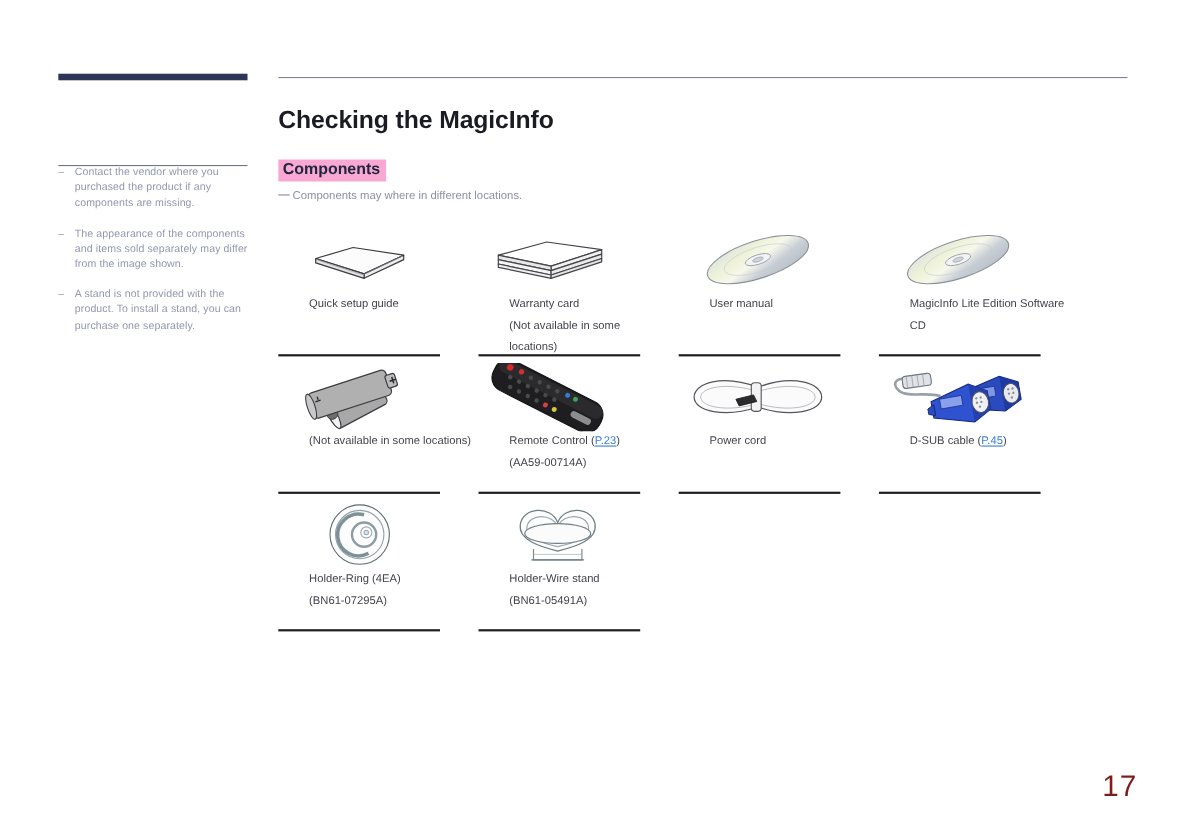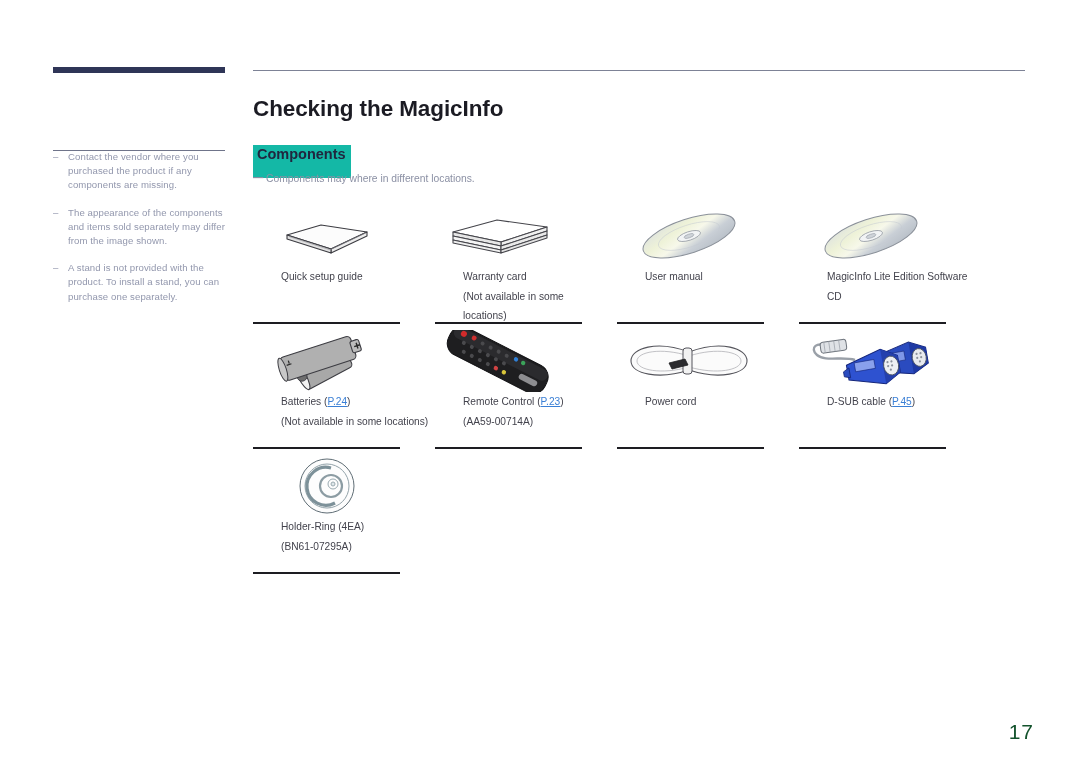--- a/index.html
+++ b/index.html
@@ -75,22 +75,22 @@
     color: #1b1b23;
     letter-spacing: -0.1px;
   }
   .section-title {
     position: absolute;
     left: 253px;
     top: 145px;
     font-size: 14.5px;
     font-weight: bold;
     color: #20263f;
-    background: #14b8a6;
-    padding: 2px 5px 16px 4px;
+    background: #f9a8d4;
+    padding: 2px 5px 3px 4px;
     line-height: 15px;
   }
   .section-note {
     position: absolute;
     left: 253px;
     top: 173px;
     font-size: 10.3px;
     color: #8b90a4;
     padding-left: 13px;
   }
@@ -146,23 +146,23 @@
   a.pageref {
     color: #3a7fd5;
     text-decoration: underline;
   }
   .art svg { display: block; }
 
   
   .page-number {
     position: absolute;
     right: 46px;
-    top: 720px;
-    font-size: 21px;
-    color: #14532d;
+    top: 700px;
+    font-size: 27px;
+    color: #7f1d1d;
     letter-spacing: 1px;
   }
 </style>
 </head>
 <body>
 
 <div class="navy-bar"></div>
 <div class="top-rule"></div>
 
 <div class="sidebar-rule"></div>
@@ -299,21 +299,20 @@
           <g transform="rotate(-18 66 28)">
             <rect x="28" y="16" width="74" height="24" rx="4" fill="#b0b0b0" stroke="#3c3c42" stroke-width="1.1"></rect>
             <rect x="100" y="22" width="9" height="12" rx="2" fill="#bcbcbc" stroke="#3c3c42" stroke-width="1.1"></rect>
             <ellipse cx="28" cy="28" rx="3.5" ry="12" fill="#c8c8c8" stroke="#3c3c42" stroke-width="1"></ellipse>
             <path d="M106 25 l0 6 M103 28 l6 0" stroke="#2a2a2a" stroke-width="1.4"></path>
             <path d="M36 21 l0 3 M33 25 l5 0" stroke="#2a2a2a" stroke-width="1.2"></path>
           </g>
         </svg>
       </div>
       <div class="caption">
-        <span class="line"><span>Batteries (</span><a class="pageref" href="#">P.24</a><span>)</span></span>
         <span class="line">(Not available in some locations)</span>
       </div>
       <div class="rule"></div>
     </div>
 
     <div class="cell" style="left:182px">
       <div class="art">
         <svg width="150" height="62" viewBox="0 0 150 62">
           <g transform="rotate(27 60 31)">
             <rect x="8" y="14" width="108" height="30" rx="13" fill="#1e1e20" stroke="#101012" stroke-width="1"></rect>
@@ -425,17 +424,36 @@
           </g>
         </svg>
       </div>
       <div class="caption">
         <span class="line">Holder-Ring (4EA)</span>
         <span class="line">(BN61-07295A)</span>
       </div>
       <div class="rule"></div>
     </div>
 
+    <div class="cell" style="left:182px">
+      <div class="art">
+        <svg width="150" height="62" viewBox="0 0 150 62">
+          <g fill="none" stroke="#6f7d85" stroke-width="1.1">
+            <path d="M72 20 C66 4, 40 6, 38 22 C36 36, 56 42, 72 46 C88 42, 108 36, 106 22 C104 6, 78 4, 72 20 Z" fill="#fdfdfd"></path>
+            <path d="M72 24 C67 11, 46 12, 44 24 C42 34, 58 39, 72 42 C86 39, 102 34, 100 24 C98 12, 77 11, 72 24 Z" stroke="#9aa8af"></path>
+            <ellipse cx="72" cy="30" rx="30" ry="9" fill="#fbfbfb" stroke="#6f7d85"></ellipse>
+            <path d="M50 44 L50 54 L94 54 L94 44" stroke="#7d8b93"></path>
+            <path d="M48 54 L96 54" stroke="#6f7d85"></path>
+            <path d="M50 49 L94 49" stroke="#aab6bc" stroke-width="0.7"></path>
+          </g>
+        </svg>
+      </div>
+      <div class="caption">
+        <span class="line">Holder-Wire stand</span>
+        <span class="line">(BN61-05491A)</span>
+      </div>
+      <div class="rule"></div>
+    </div>
   </div>
 
 </div>
 
 <div class="page-number">17</div>
 
 </body></html>

